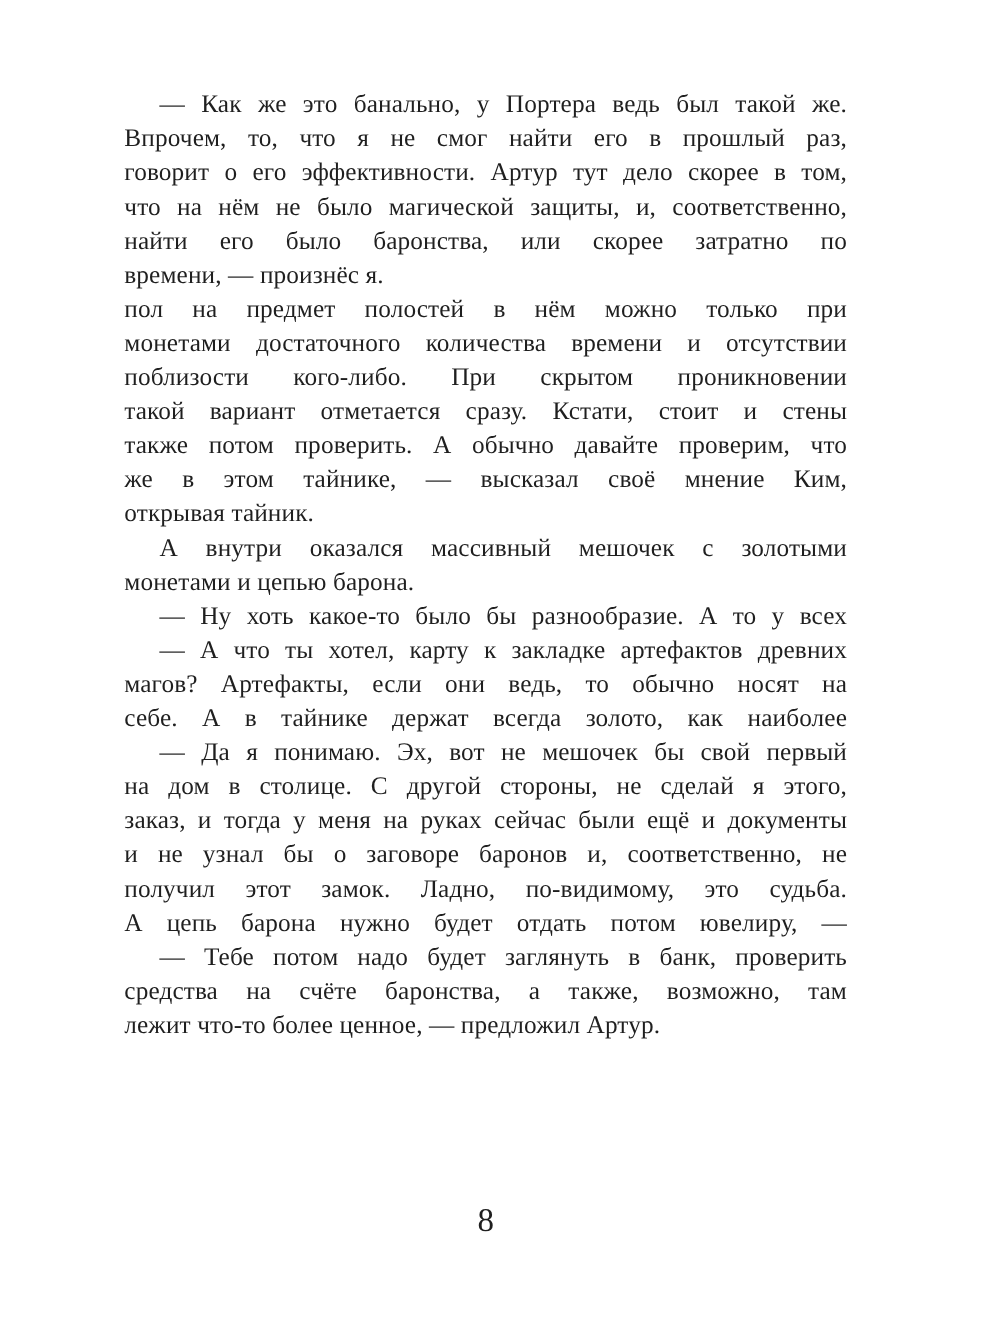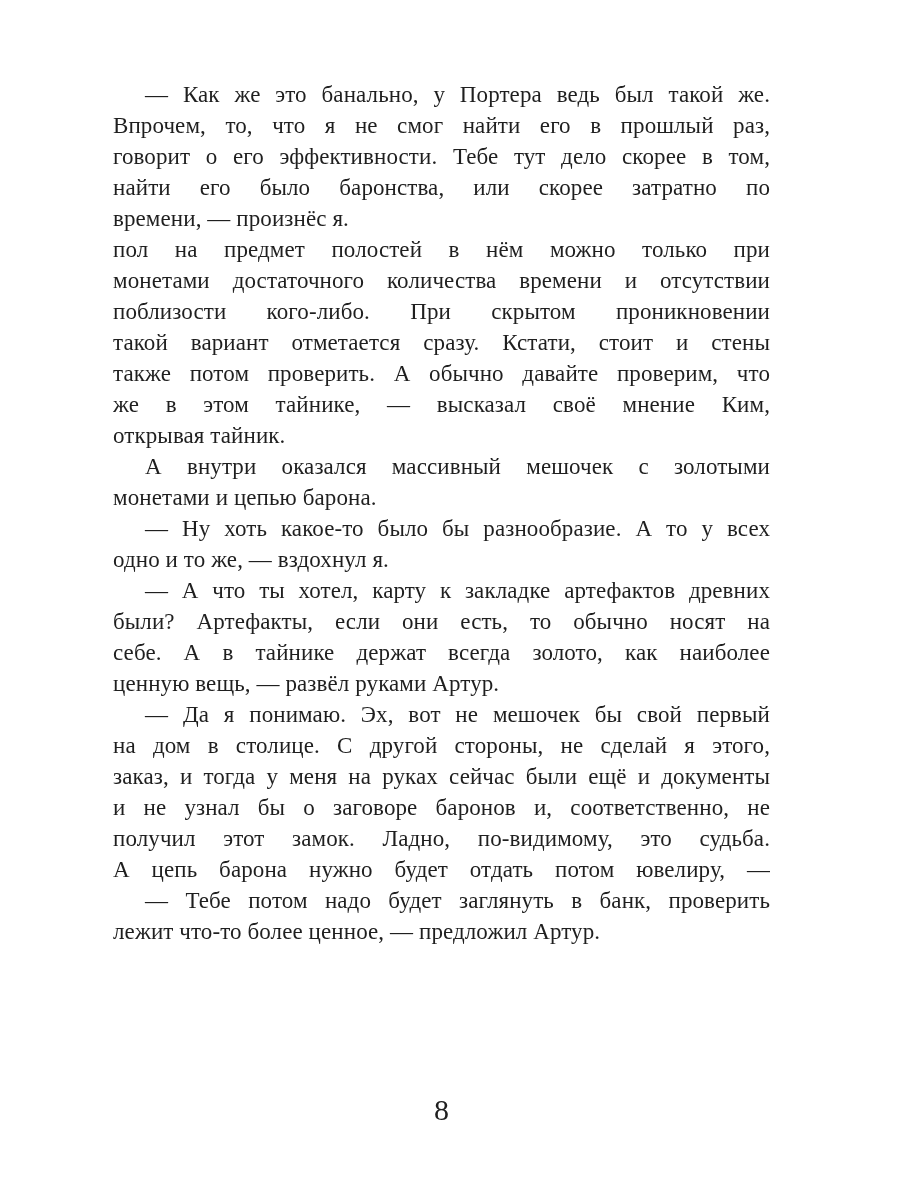--- a/index.html
+++ b/index.html
@@ -54,54 +54,54 @@
   }
 </style>
 </head>
 <body>
 
 <div class="book-page" id="book-page" style="background: rgb(255, 255, 255); color: rgb(31, 31, 31); font-family: Liberation Serif, serif;">
   <div class="text-block" id="text-block">
       <div class="paragraph">
         <div class="text-line para-start">— Как же это банально, у Портера ведь был такой же.</div>
         <div class="text-line">Впрочем, то, что я не смог найти его в прошлый раз,</div>
-        <div class="text-line">говорит о его эффективности. Тебе тут дело скорее в том,</div>
+        <div class="text-line">говорит о его эффективности. Артур тут дело скорее в том,</div>
+        <div class="text-line">что на нём не было магической защиты, и, соответственно,</div>
         <div class="text-line">найти его было баронства, или скорее затратно по</div>
         <div class="text-line para-end">времени, — произнёс я.</div>
       </div>
       <div class="paragraph">
         <div class="text-line">пол на предмет полостей в нём можно только при</div>
         <div class="text-line">монетами достаточного количества времени и отсутствии</div>
         <div class="text-line">поблизости кого-либо. При скрытом проникновении</div>
         <div class="text-line">такой вариант отметается сразу. Кстати, стоит и стены</div>
         <div class="text-line">также потом проверить. А обычно давайте проверим, что</div>
         <div class="text-line">же в этом тайнике, — высказал своё мнение Ким,</div>
         <div class="text-line para-end">открывая тайник.</div>
       </div>
       <div class="paragraph">
         <div class="text-line para-start">А внутри оказался массивный мешочек с золотыми</div>
         <div class="text-line para-end">монетами и цепью барона.</div>
       </div>
       <div class="paragraph">
         <div class="text-line para-start">— Ну хоть какое-то было бы разнообразие. А то у всех</div>
-        <div class="text-line para-end">одно и то же, — вздохнул я.</div>
       </div>
       <div class="paragraph">
         <div class="text-line para-start">— А что ты хотел, карту к закладке артефактов древних</div>
-        <div class="text-line">были? Артефакты, если они есть, то обычно носят на</div>
+        <div class="text-line">магов? Артефакты, если они ведь, то обычно носят на</div>
         <div class="text-line">себе. А в тайнике держат всегда золото, как наиболее</div>
-        <div class="text-line para-end">ценную вещь, — развёл руками Артур.</div>
       </div>
       <div class="paragraph">
         <div class="text-line para-start">— Да я понимаю. Эх, вот не мешочек бы свой первый</div>
         <div class="text-line">на дом в столице. С другой стороны, не сделай я этого,</div>
         <div class="text-line">заказ, и тогда у меня на руках сейчас были ещё и документы</div>
         <div class="text-line">и не узнал бы о заговоре баронов и, соответственно, не</div>
         <div class="text-line">получил этот замок. Ладно, по-видимому, это судьба.</div>
         <div class="text-line">А цепь барона нужно будет отдать потом ювелиру, —</div>
       </div>
       <div class="paragraph">
         <div class="text-line para-start">— Тебе потом надо будет заглянуть в банк, проверить</div>
+        <div class="text-line">средства на счёте баронства, а также, возможно, там</div>
         <div class="text-line para-end">лежит что-то более ценное, — предложил Артур.</div>
       </div>
     </div>
   <div class="page-number">8</div>
 </div>
 
 </body></html>

